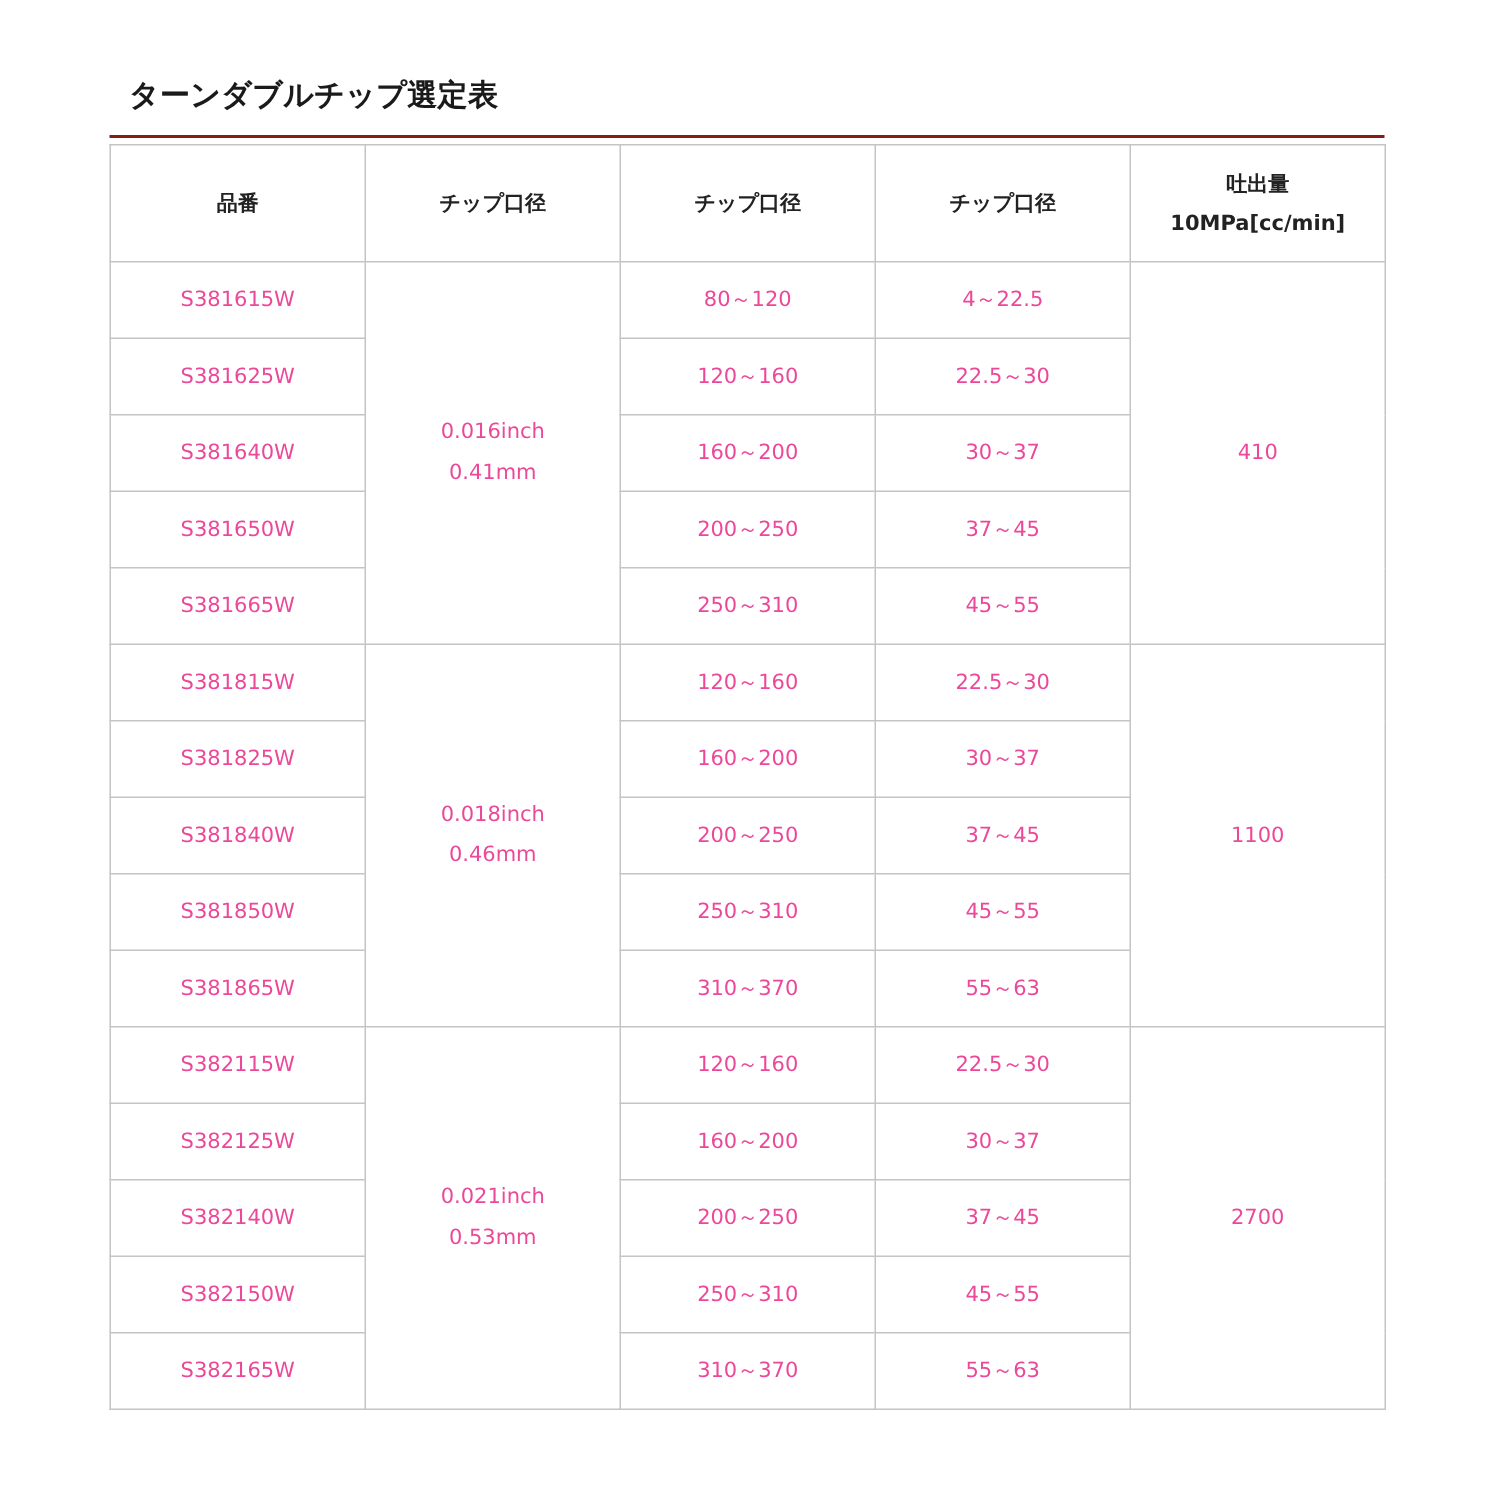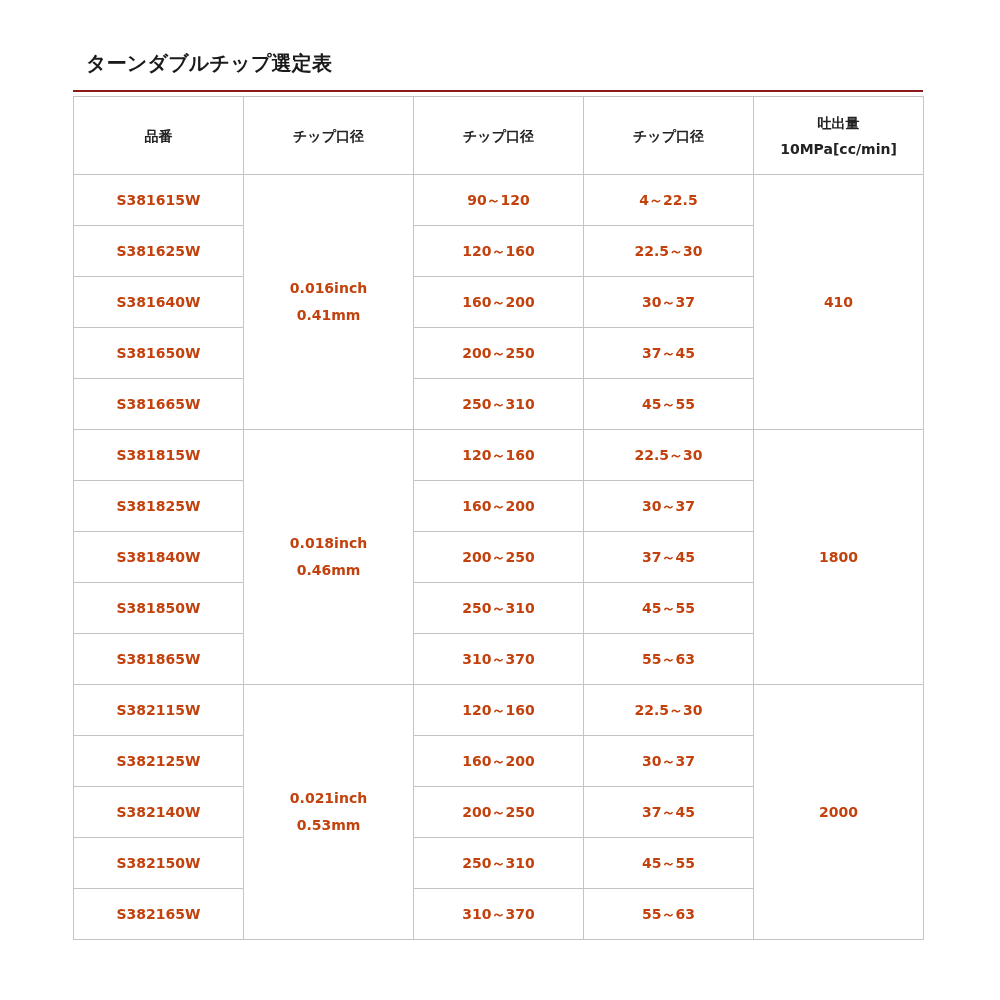--- a/index.html
+++ b/index.html
@@ -7,21 +7,21 @@
          font-family: "DejaVu Sans", sans-serif; color: #222; }
   .title { position: absolute; left: 86px; top: 50px; font-size: 20px; font-weight: bold;
            color: #1a1a1a; letter-spacing: 0.2px; }
   .rule { position: absolute; left: 73px; top: 90px; width: 850px; height: 2px; background: #8b1a1a; }
   table.spec { position: absolute; left: 73px; top: 96px; width: 850px;
                border-collapse: collapse; table-layout: fixed; }
   table.spec col { width: 170px; }
   table.spec th, table.spec td { border: 1px solid #c4c4c4; text-align: center; vertical-align: middle;
                padding: 0; }
   table.spec th { height: 77px; font-size: 14px; font-weight: bold; color: #222; line-height: 26px; }
-  table.spec td { height: 50px; font-size: 14px; color: #c2410c; line-height: 27px; font-weight: bold; }
+  table.spec td { height: 50px; font-size: 14px; color: #ec4899; line-height: 27px; }
   .line { display: block; }
 </style>
 </head>
 <body>
 
 <div class="title">ターンダブルチップ選定表</div>
 <div class="rule"></div>
 
 <table class="spec">
   <colgroup>
@@ -51,21 +51,21 @@
         </th>
     </tr>
   </thead>
   <tbody id="tbody">
       <tr>
         <td>S381615W</td>
         <td rowspan="5">
           <span class="line">0.016inch</span>
           <span class="line">0.41mm</span>
         </td>
-        <td>90～120</td>
+        <td>80～120</td>
         <td>4～22.5</td>
         <td rowspan="5">410</td>
       </tr>
       <tr>
         <td>S381625W</td>
         <td>120～160</td>
         <td>22.5～30</td>
       </tr>
       <tr>
         <td>S381640W</td>
@@ -83,21 +83,21 @@
         <td>45～55</td>
       </tr>
       <tr>
         <td>S381815W</td>
         <td rowspan="5">
           <span class="line">0.018inch</span>
           <span class="line">0.46mm</span>
         </td>
         <td>120～160</td>
         <td>22.5～30</td>
-        <td rowspan="5">1800</td>
+        <td rowspan="5">1100</td>
       </tr>
       <tr>
         <td>S381825W</td>
         <td>160～200</td>
         <td>30～37</td>
       </tr>
       <tr>
         <td>S381840W</td>
         <td>200～250</td>
         <td>37～45</td>
@@ -113,21 +113,21 @@
         <td>55～63</td>
       </tr>
       <tr>
         <td>S382115W</td>
         <td rowspan="5">
           <span class="line">0.021inch</span>
           <span class="line">0.53mm</span>
         </td>
         <td>120～160</td>
         <td>22.5～30</td>
-        <td rowspan="5">2000</td>
+        <td rowspan="5">2700</td>
       </tr>
       <tr>
         <td>S382125W</td>
         <td>160～200</td>
         <td>30～37</td>
       </tr>
       <tr>
         <td>S382140W</td>
         <td>200～250</td>
         <td>37～45</td>

